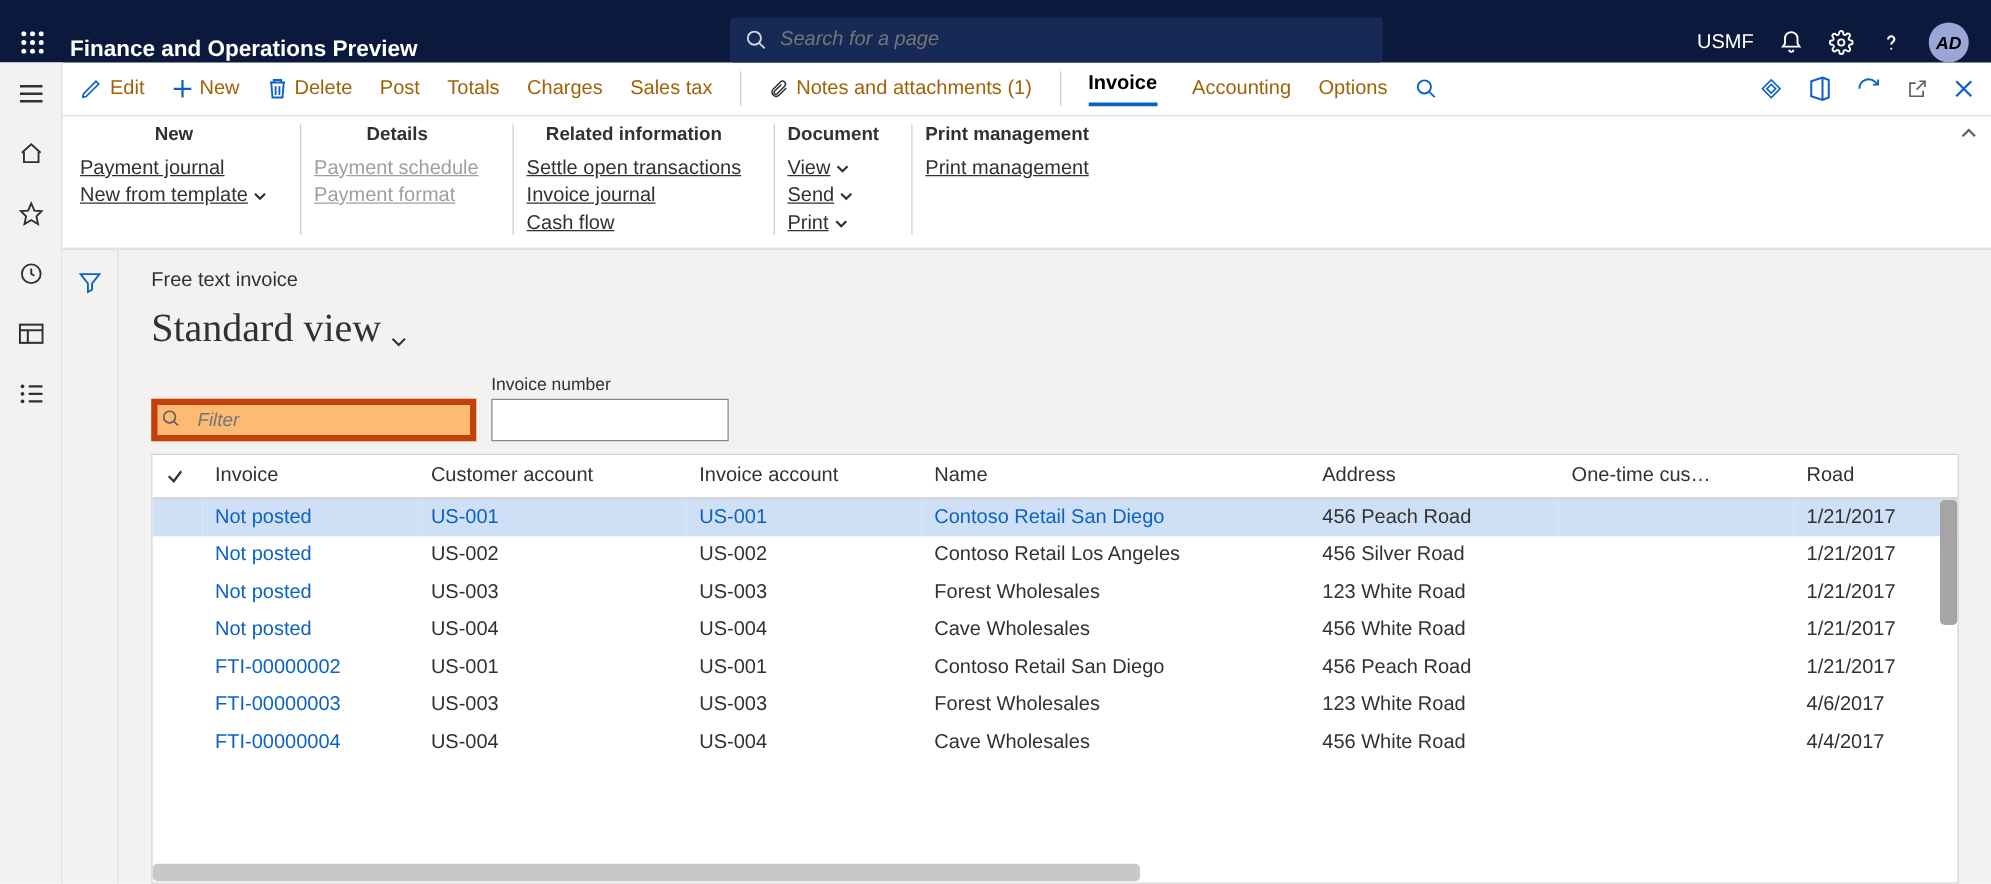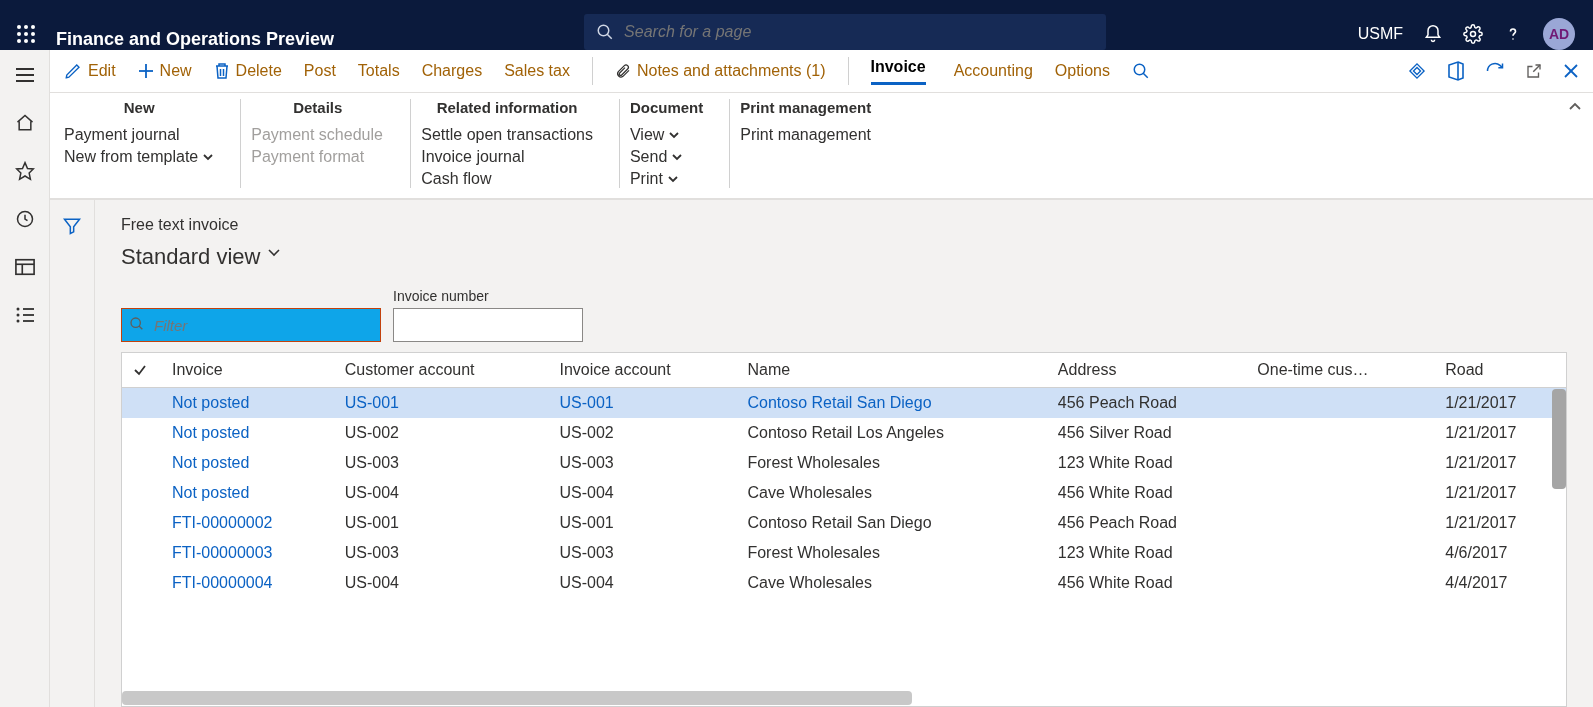--- a/index.html
+++ b/index.html
@@ -7,21 +7,21 @@
 
   
   .topbar { display:flex; align-items:flex-end; height:50px; background:#0b1a3c; color:#fff; padding:0 10px; }
   .waffle { width:32px; height:32px; display:flex; align-items:center; justify-content:center; cursor:pointer; }
   .app-title { font-size:18px; font-weight:600; margin-left:14px; }
   .top-search { margin-left:250px; display:flex; align-items:center; background:#162a55; border-radius:3px; width:522px; height:36px; color:#cfd6e4; padding:0 12px; gap:10px; }
   .top-search input { flex:1; background:transparent; border:none; outline:none; color:#0ea5e9; font-size:16px; font-style:italic; }
   .top-right { margin-left:auto; display:flex; align-items:center; gap:20px; padding-right:8px;}
   .top-right .entity { font-size:16px; }
   .top-right .ticon { width:20px; height:20px; display:flex; align-items:center; justify-content:center; cursor:pointer; stroke:#fff; }
-  .avatar { width:32px; height:32px; border-radius:50%; background:#9aa7d6; color:#701a75; font-weight:600; display:flex; align-items:center; justify-content:center; font-size:14px; }
+  .avatar { width:32px; height:32px; border-radius:50%; background:#9aa7d6; color:#000000; font-weight:600; display:flex; align-items:center; justify-content:center; font-size:14px;font-style:italic; }
 
   
   .leftrail { position:absolute; left:0; top:50px; bottom:0; width:50px; background:#f3f2f1; border-right:1px solid #e1dfdd; display:flex; flex-direction:column; align-items:center; padding-top:14px; gap:26px; }
   .leftrail .ricon { width:22px; height:22px; display:flex; align-items:center; justify-content:center; cursor:pointer; color:#323130; }
 
   
   .content { position:absolute; left:50px; right:0; top:50px; bottom:0; display:flex; flex-direction:column; }
 
   
   .actionbar { height:42px; display:flex; align-items:center; gap:22px; padding:0 14px; border-bottom:0; }
@@ -32,33 +32,33 @@
   .actionbar .divider { width:1px; height:28px; background:#d0d0d0; }
   .actionbar-right { margin-left:auto; display:flex; align-items:center; gap:20px; }
   .actionbar-right svg { color:#0b62c4; }
 
   
   .ribbon { display:flex; border-top:1px solid #e1dfdd; border-bottom:1px solid #e1dfdd; padding:6px 14px 10px; position:relative; }
   .rgroup { padding:0 26px 0 0; margin-right:10px;}
   .rgroup:not(:last-child){ border-right:1px solid #d0d0d0; }
   .rgroup-title { font-weight:600; font-size:15px; text-align:center; margin-bottom:10px; }
   .rlinks { display:flex; flex-direction:column; gap:4px; font-size:16px; }
-  .rlinks .rlink { cursor:pointer; display:flex; align-items:center; gap:4px;}
+  .rlinks .rlink { cursor:pointer; display:flex; align-items:center; gap:4px;text-decoration:underline;}
   .rlinks .rlink.disabled { color:#a19f9d; cursor:default;}
   .chev-up { position:absolute; right:10px; top:6px; cursor:pointer; color:#605e5c;}
 
   
   .pagewrap { flex:1; display:flex; background:#f3f2f1; border-top:1px solid #e1dfdd; overflow:hidden;}
   .filter-rail { width:45px; display:flex; justify-content:center; padding-top:16px; border-right:1px solid #e1dfdd; background:#f3f2f1;}
   .page { flex:1; padding:16px 26px 0; overflow:hidden; display:flex; flex-direction:column;}
   .breadcrumb { font-size:16px; color:#323130; }
-  .viewtitle { font-size:22px; font-weight:400; margin:10px 0 18px; display:flex; align-items:flex-start; gap:6px;}
+  .viewtitle { font-size:32px; font-weight:400; margin:10px 0 18px; display:flex; align-items:flex-end; gap:6px;font-family:Liberation Serif, serif;}
   .filters-row { display:flex; gap:12px; align-items:flex-end; margin-bottom:10px;}
   .filterbox { position:relative; width:260px; }
-  .filterbox input { width:100%; height:34px; border:1px solid #c2410c; padding:0 10px 0 32px; font-size:15px; outline:none; font-style:italic; background:#0ea5e9;}
+  .filterbox input { width:100%; height:34px; border:5px solid #c2410c; padding:0 10px 0 32px; font-size:15px; outline:none; font-style:italic; background:#fdba74;}
   .filterbox .sicon { position:absolute; left:8px; top:8px; color:#605e5c;}
   .invnum-group label { display:block; font-size:14px; margin-bottom:4px;}
   .invnum-group input { width:190px; height:34px; border:1px solid #8a8886; padding:0 8px; font-size:15px; outline:none; background:#fff;}
 
   
   .gridcontainer { background:#fff; border:1px solid #d0d0d0; flex:1; overflow:hidden; position:relative;}
   table.grid { border-collapse:collapse; width:100%; font-size:16px; }
   table.grid th { text-align:left; font-weight:400; padding:8px 10px; border-bottom:1px solid #d0d0d0; background:#fff; color:#323130; white-space:nowrap;}
   table.grid td { padding:6px 10px; white-space:nowrap; }
   table.grid tbody tr.selected { background:#cfe0f6; }

